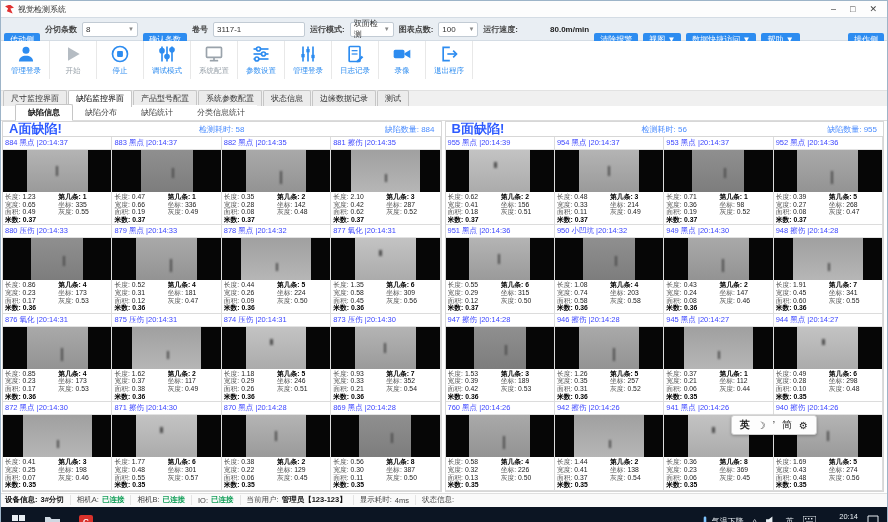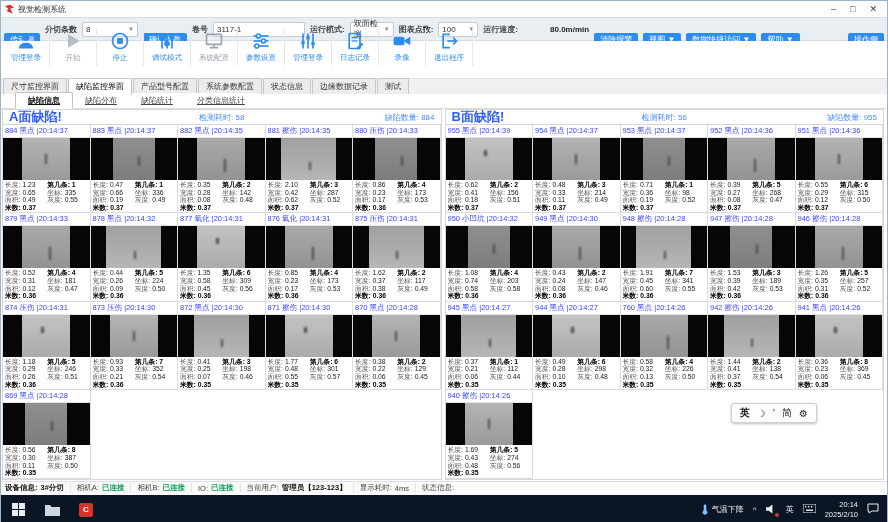--- a/index.html
+++ b/index.html
@@ -22,43 +22,43 @@
   .tb-label { white-space:nowrap; font-weight:bold; color:#444; }
   .tb-select { background:#fff; border:1px solid #c2cbd4; border-radius:2px; height:15px; font-size:8px;
     display:flex; align-items:center; justify-content:space-between; padding:0 3px; color:#333; }
   .tb-select .car { color:#888; font-size:6px; margin-left:4px; }
   .tb-input { background:#fff; border:1px solid #c2cbd4; border-radius:2px; height:15px; font-size:8px;
     display:flex; align-items:center; padding:0 3px; color:#333; }
   .speed-val { font-weight:bold; color:#222; white-space:nowrap;padding-left:27px; }
   .spacer { flex:1; }
 
   
-  .iconbar { height:38px; background:#fff; border-bottom:1px solid #e2e2e2; display:flex; align-items:flex-end; padding:12px 2px; flex:0 0 auto; }
+  .iconbar { height:50px; background:#fff; border-bottom:1px solid #e2e2e2; display:flex; align-items:flex-start; padding:0 2px; flex:0 0 auto; }
   .tool { width:47px; display:flex; flex-direction:column; align-items:center; gap:2px; cursor:pointer;
     border-right:1px solid #e8e8e8; padding:3px 0; }
   .tool svg { width:20px; height:20px; }
   .tool .tlabel { font-size:7.5px; color:#2d8cf0; white-space:nowrap; }
   .tool.disabled .tlabel { color:#9aa3ab; }
 
   
   .maintabs { height:15px; background:#f0f0f0; display:flex; align-items:flex-end; padding-left:2px; flex:0 0 auto; }
   .mtab { font-size:8px; color:#333; padding:2px 7px; border:1px solid #c6c6c6; border-bottom:none; background:#ececec; cursor:pointer; margin-right:1px; border-radius:2px 2px 0 0; }
   .mtab.active { background:#fff; color:#000; position:relative; top:1px; padding-bottom:3px; }
   .subtabs { height:15px; background:#fff; display:flex; align-items:flex-end; padding-left:14px; border-bottom:1px solid #dcdcdc; flex:0 0 auto; }
-  .stab { font-size:8px; color:#444; padding:2px 12px; cursor:pointer; background:#fff;text-decoration:underline; }
+  .stab { font-size:8px; color:#444; padding:2px 12px; cursor:pointer; background:#fff; }
   .stab.active { border:1px solid #c6c6c6; border-bottom:1px solid #fff; font-weight:bold; color:#111; border-radius:2px 2px 0 0; position:relative; top:1px; }
 
   
   .content { flex:1; display:flex; background:#fff; position:relative; padding:0 3px 1px 1px; gap:3px; }
   .panel { flex:1; display:flex; flex-direction:column; border:1px solid #d7d7d7; min-width:0; }
   .panel-head { height:15px; display:flex; align-items:center; padding:0 6px; border-bottom:1px solid #d7d7d7; background:#fff; }
   .panel-title { font-size:13px; font-weight:bold; color:#2e5bff; flex:1; }
   .panel-mid { font-size:8px; color:#4a8cff; flex:1; text-align:center; }
   .panel-right { font-size:8px; color:#4a8cff; flex:1; text-align:right; }
-  .grid { flex:1; display:grid; grid-template-columns:repeat(5,1fr); grid-template-rows:repeat(4,1fr); }
+  .grid { flex:1; display:grid; grid-template-columns:repeat(4,1fr); grid-template-rows:repeat(4,1fr); }
   .cell { border-right:1px solid #dcdcdc; border-bottom:1px solid #dcdcdc; display:flex; flex-direction:column; min-width:0; overflow:hidden; background:#fff; }
   .cell-header { font-size:7.5px; color:#3c46ff; padding:1px 2px; white-space:nowrap; overflow:hidden; border-bottom:1px solid #e3e3e3; }
   .cell-img { height:42px; display:flex; position:relative; flex:0 0 auto; }
   .cell-img .bar { background:#060606; width:22%; }
   .cell-img .mid { flex:1; background:linear-gradient(180deg,#b4b4b4,#9a9a9a); position:relative; }
   .speck { position:absolute; width:2px; height:10px; background:#4e4e4e; filter:blur(0.8px); left:48%; top:38%; }
   .cell.v1 .mid { background:linear-gradient(180deg,#a9a9a9,#939393); } .cell.v1 .speck { left:56%; top:50%; height:13px; }
   .cell.v2 .mid { background:linear-gradient(180deg,#c3c3c3,#ababab); } .cell.v2 .speck { left:40%; top:28%; width:3px; height:6px; }
   .cell.v3 .mid { background:linear-gradient(180deg,#8f8f8f,#7d7d7d); } .cell.v3 .speck { left:61%; top:42%; }
   .cell.v3 .bar { width:26%; }

